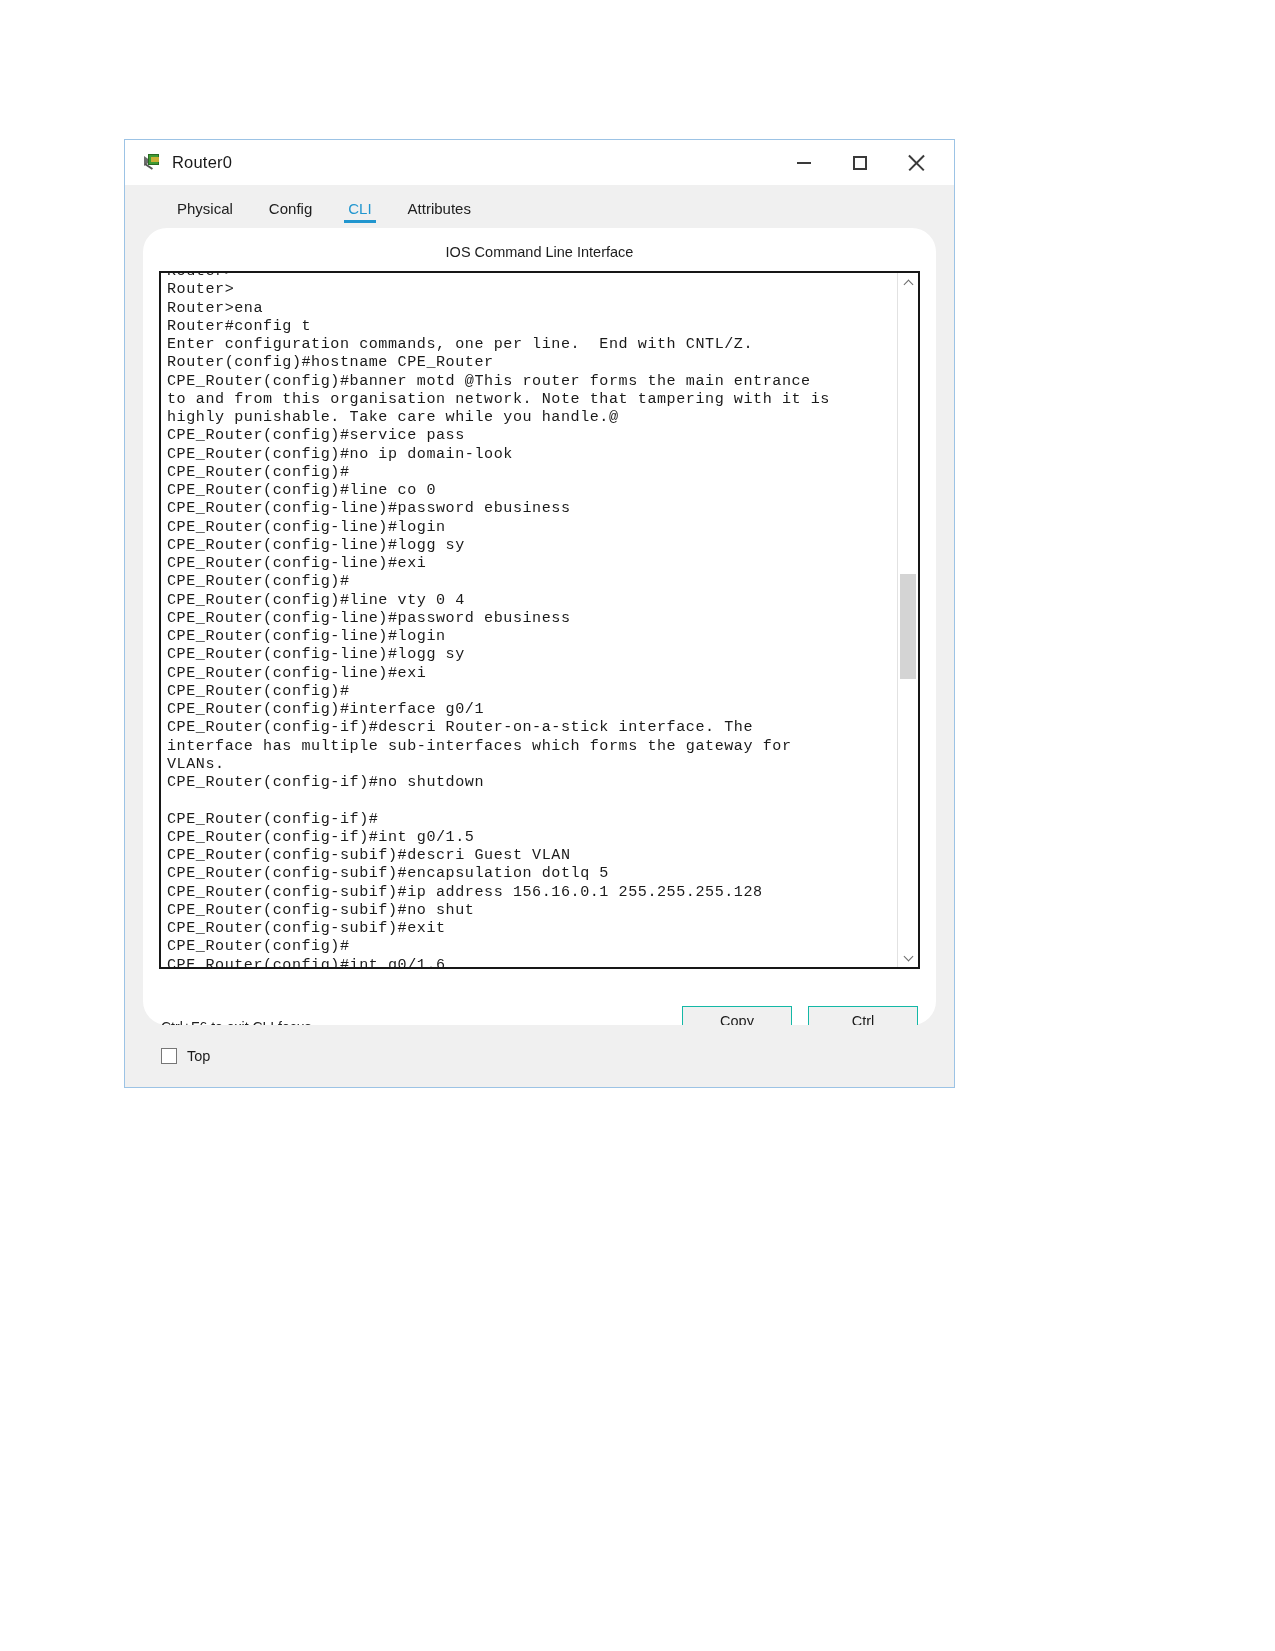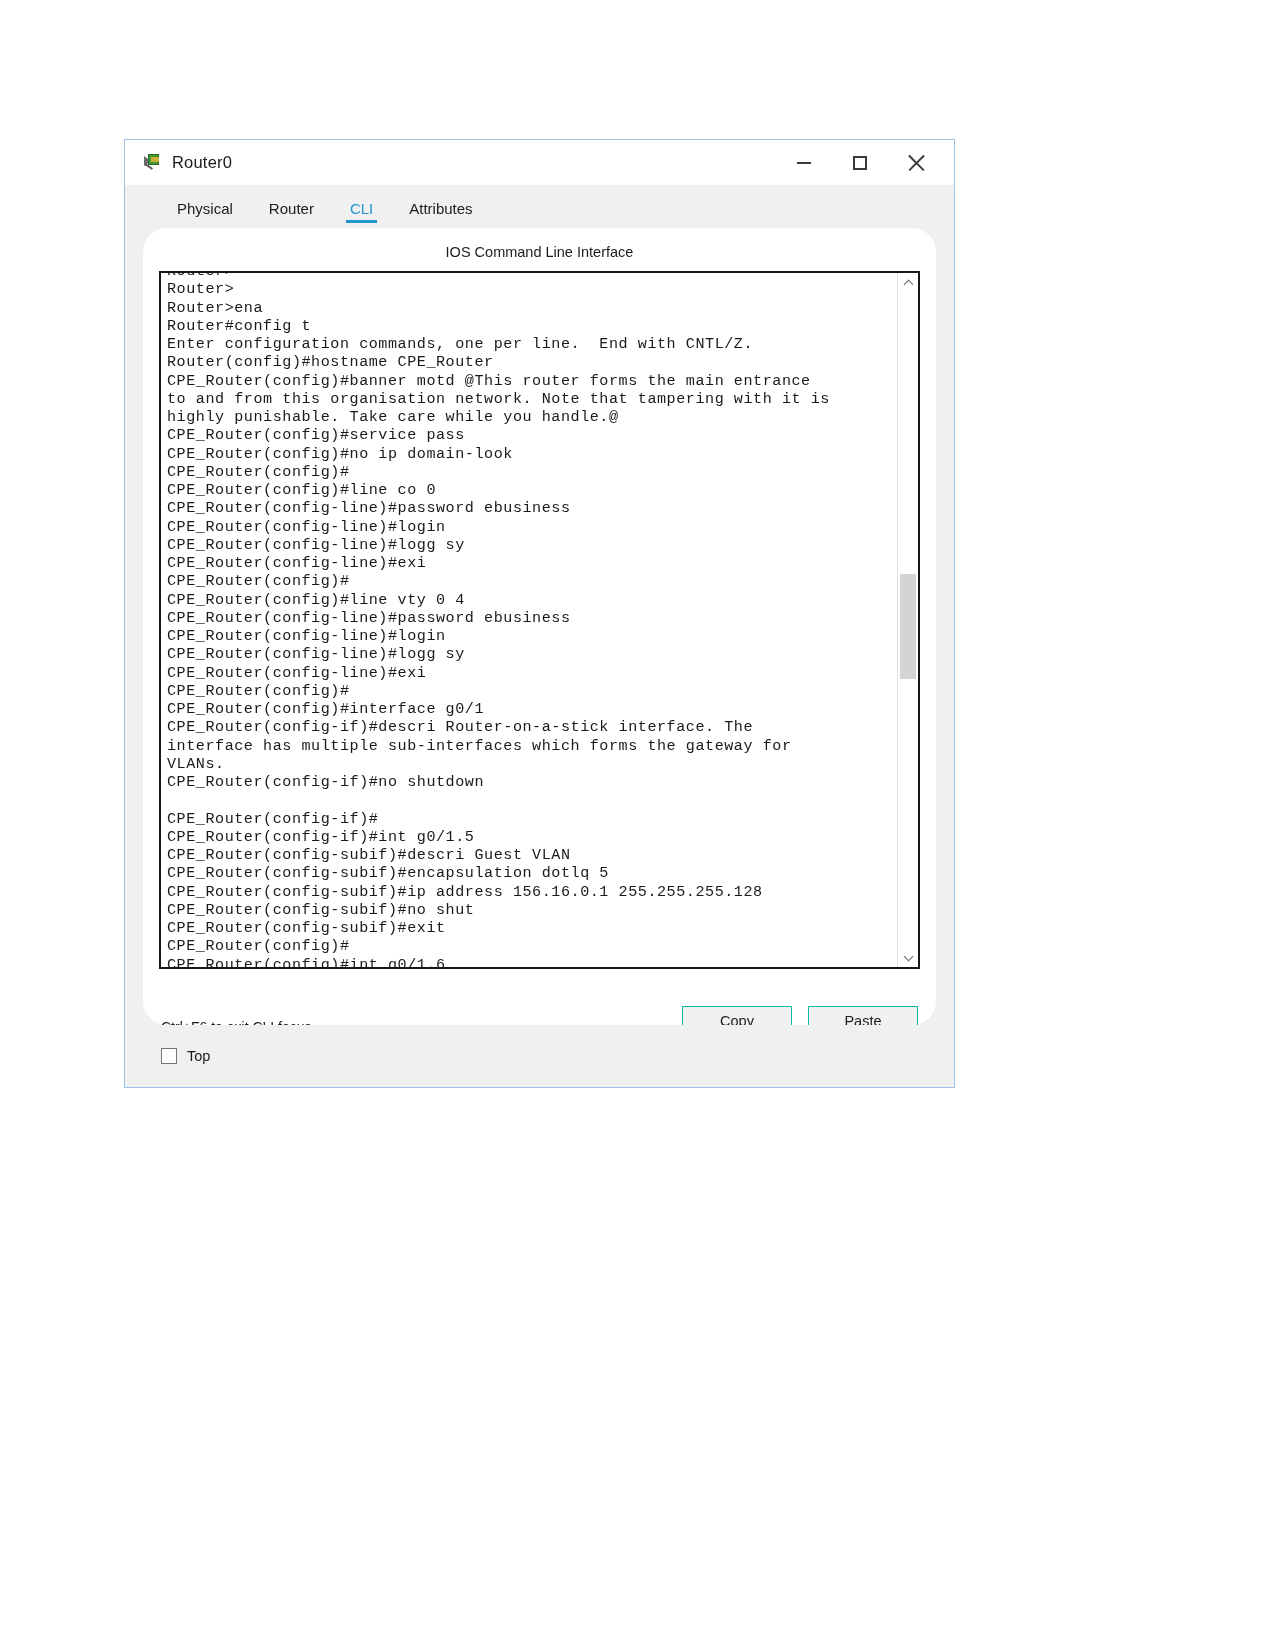--- a/index.html
+++ b/index.html
@@ -309,21 +309,21 @@
       </div>
       <div class="win-btn close-btn">
         <div class="close-glyph"></div>
       </div>
     </div>
 
     <div class="win-body">
 
       <div class="tabstrip">
         <div class="tab">Physical</div>
-        <div class="tab">Router</div>
+        <div class="tab">Config</div>
         <div class="tab active">CLI</div>
         <div class="tab">Attributes</div>
       </div>
 
       <div class="content-card">
 
         <div class="cli-heading">IOS Command Line Interface</div>
 
         <div class="terminal-wrap">
           <div class="terminal">
@@ -339,21 +339,21 @@
             <div class="sb-arrow down">
               <div class="chev"></div>
             </div>
           </div>
         </div>
 
         <div class="footer-row">
           <div class="footer-hint">Ctrl+F6 to exit CLI focus</div>
           <div class="footer-spacer"></div>
           <div class="btn">Copy</div>
-          <div class="btn">Paste</div>
+          <div class="btn">Ctrl</div>
         </div>
 
         <div class="content-bottom-pad"></div>
       </div>
 
       <div class="bottom-bar">
         <div class="checkbox-row">
           <div class="checkbox"></div>
           <div class="checkbox-label">Top</div>
         </div>

